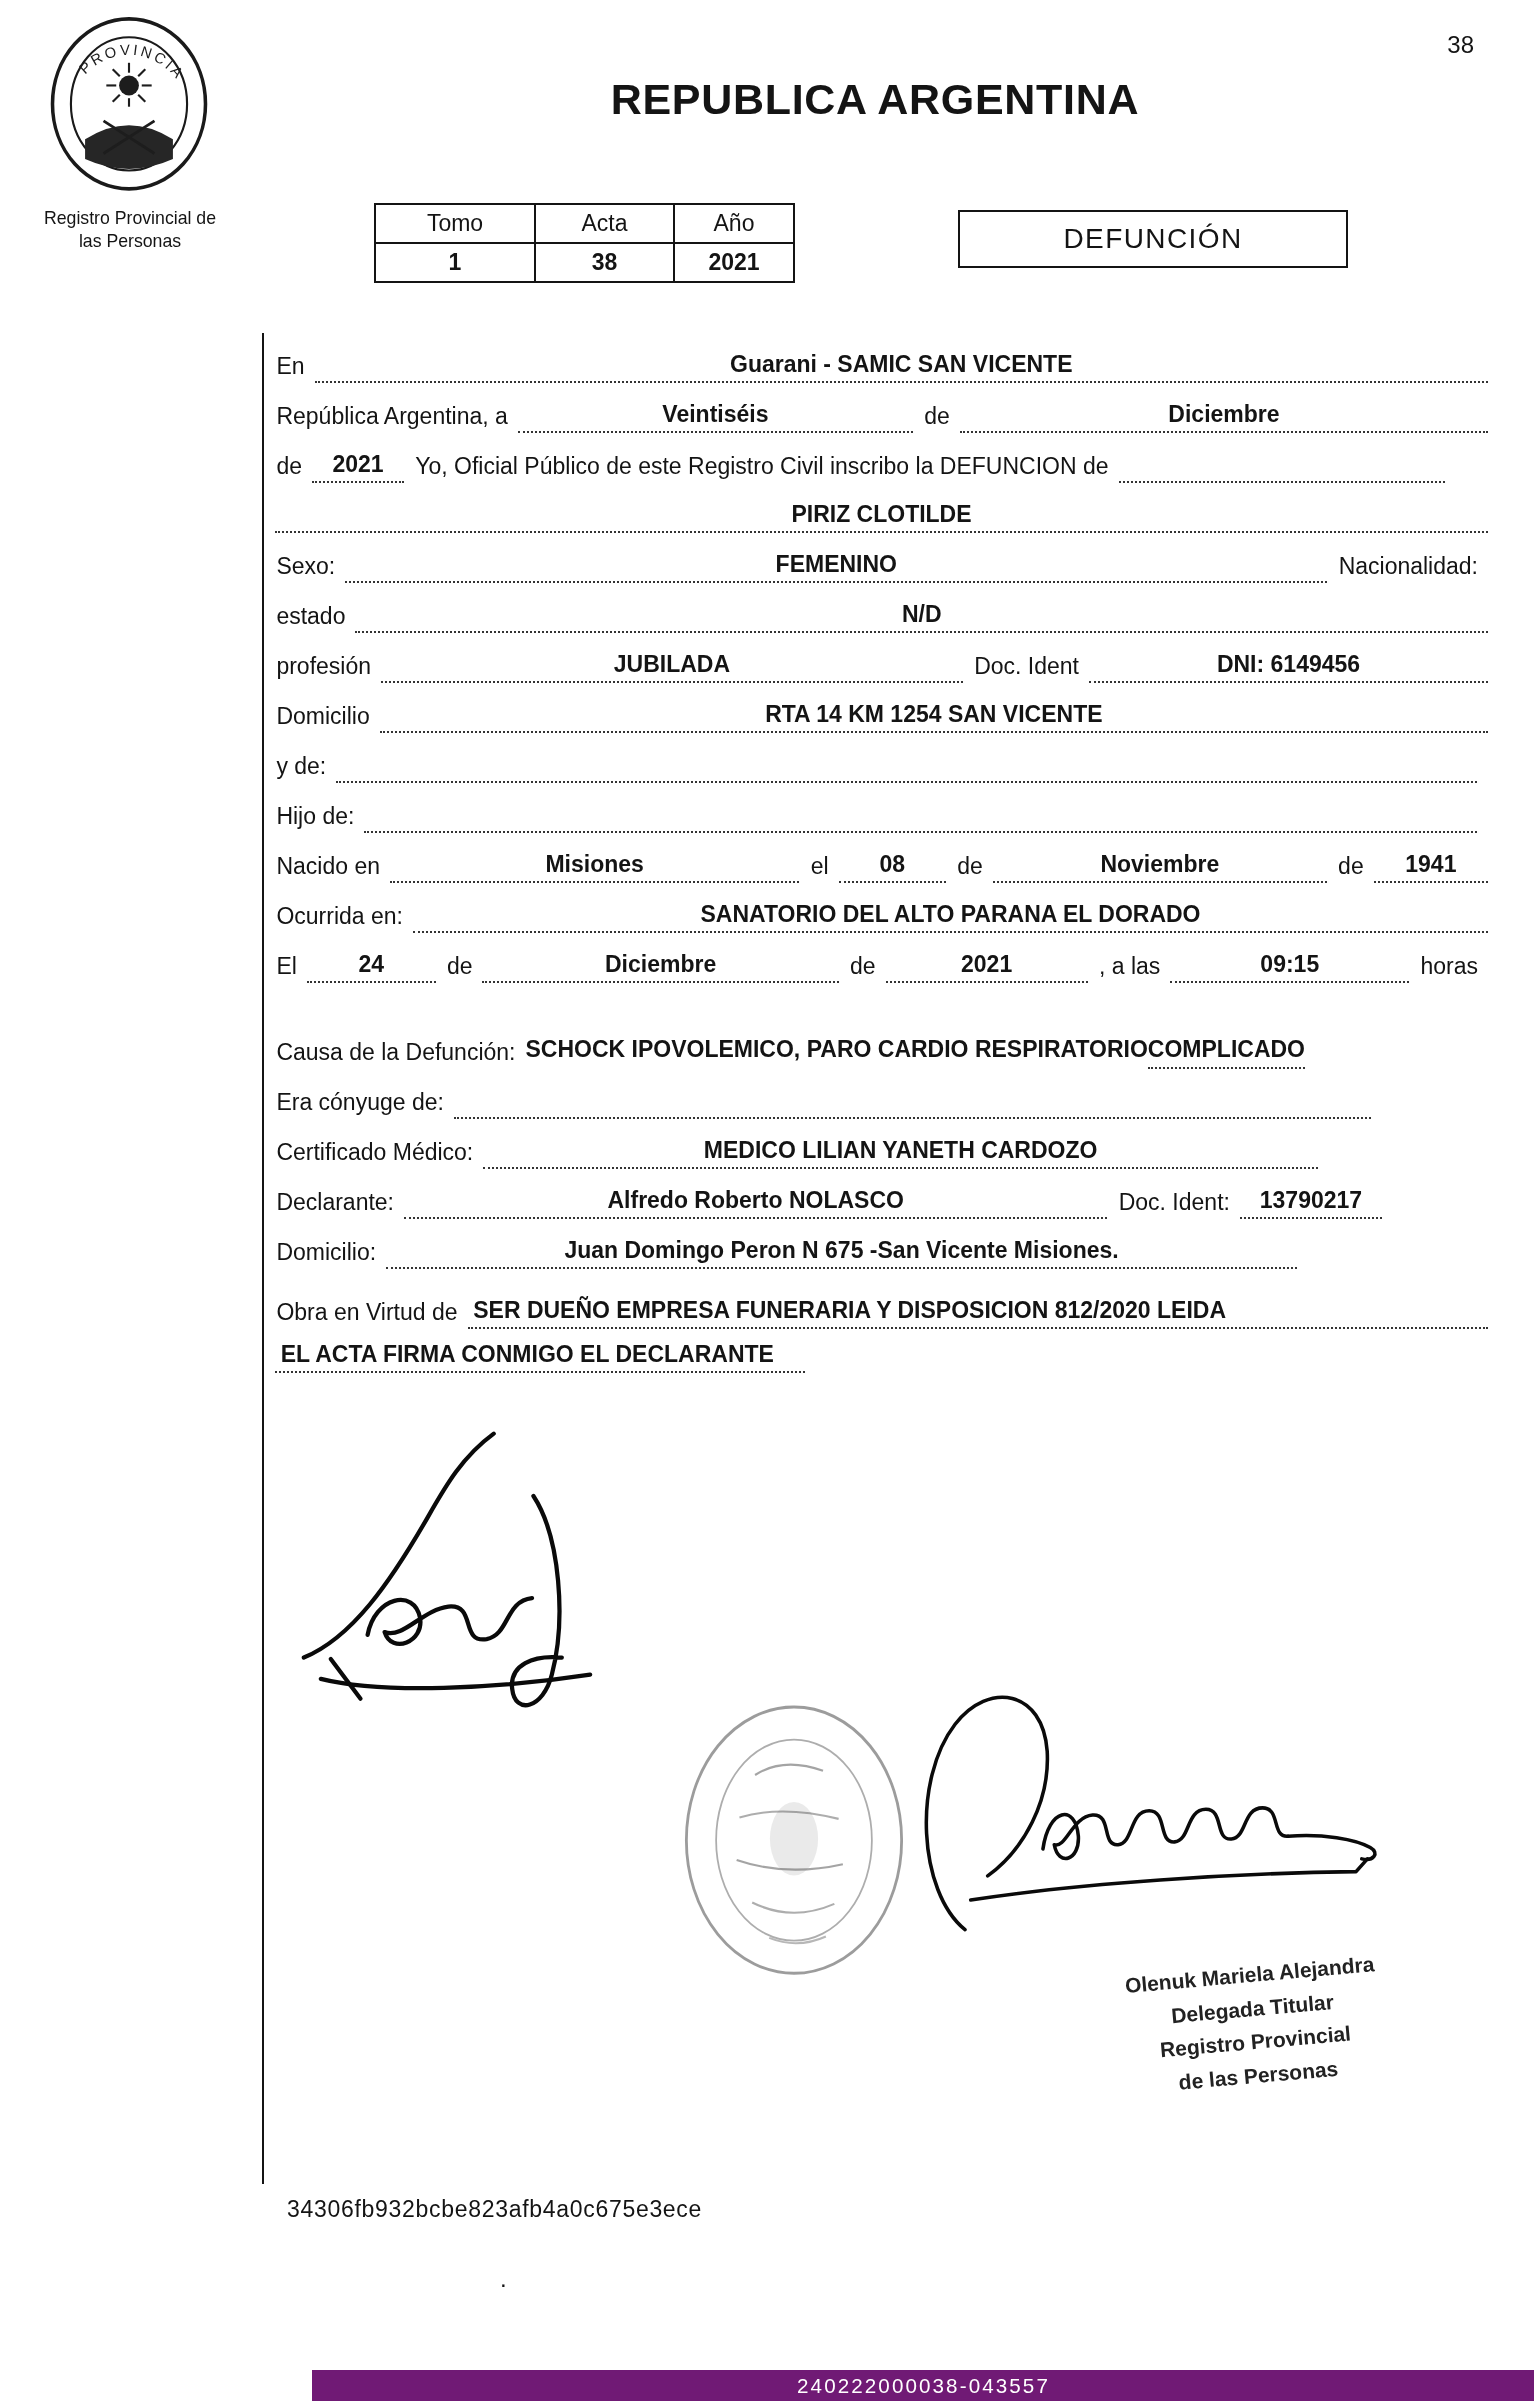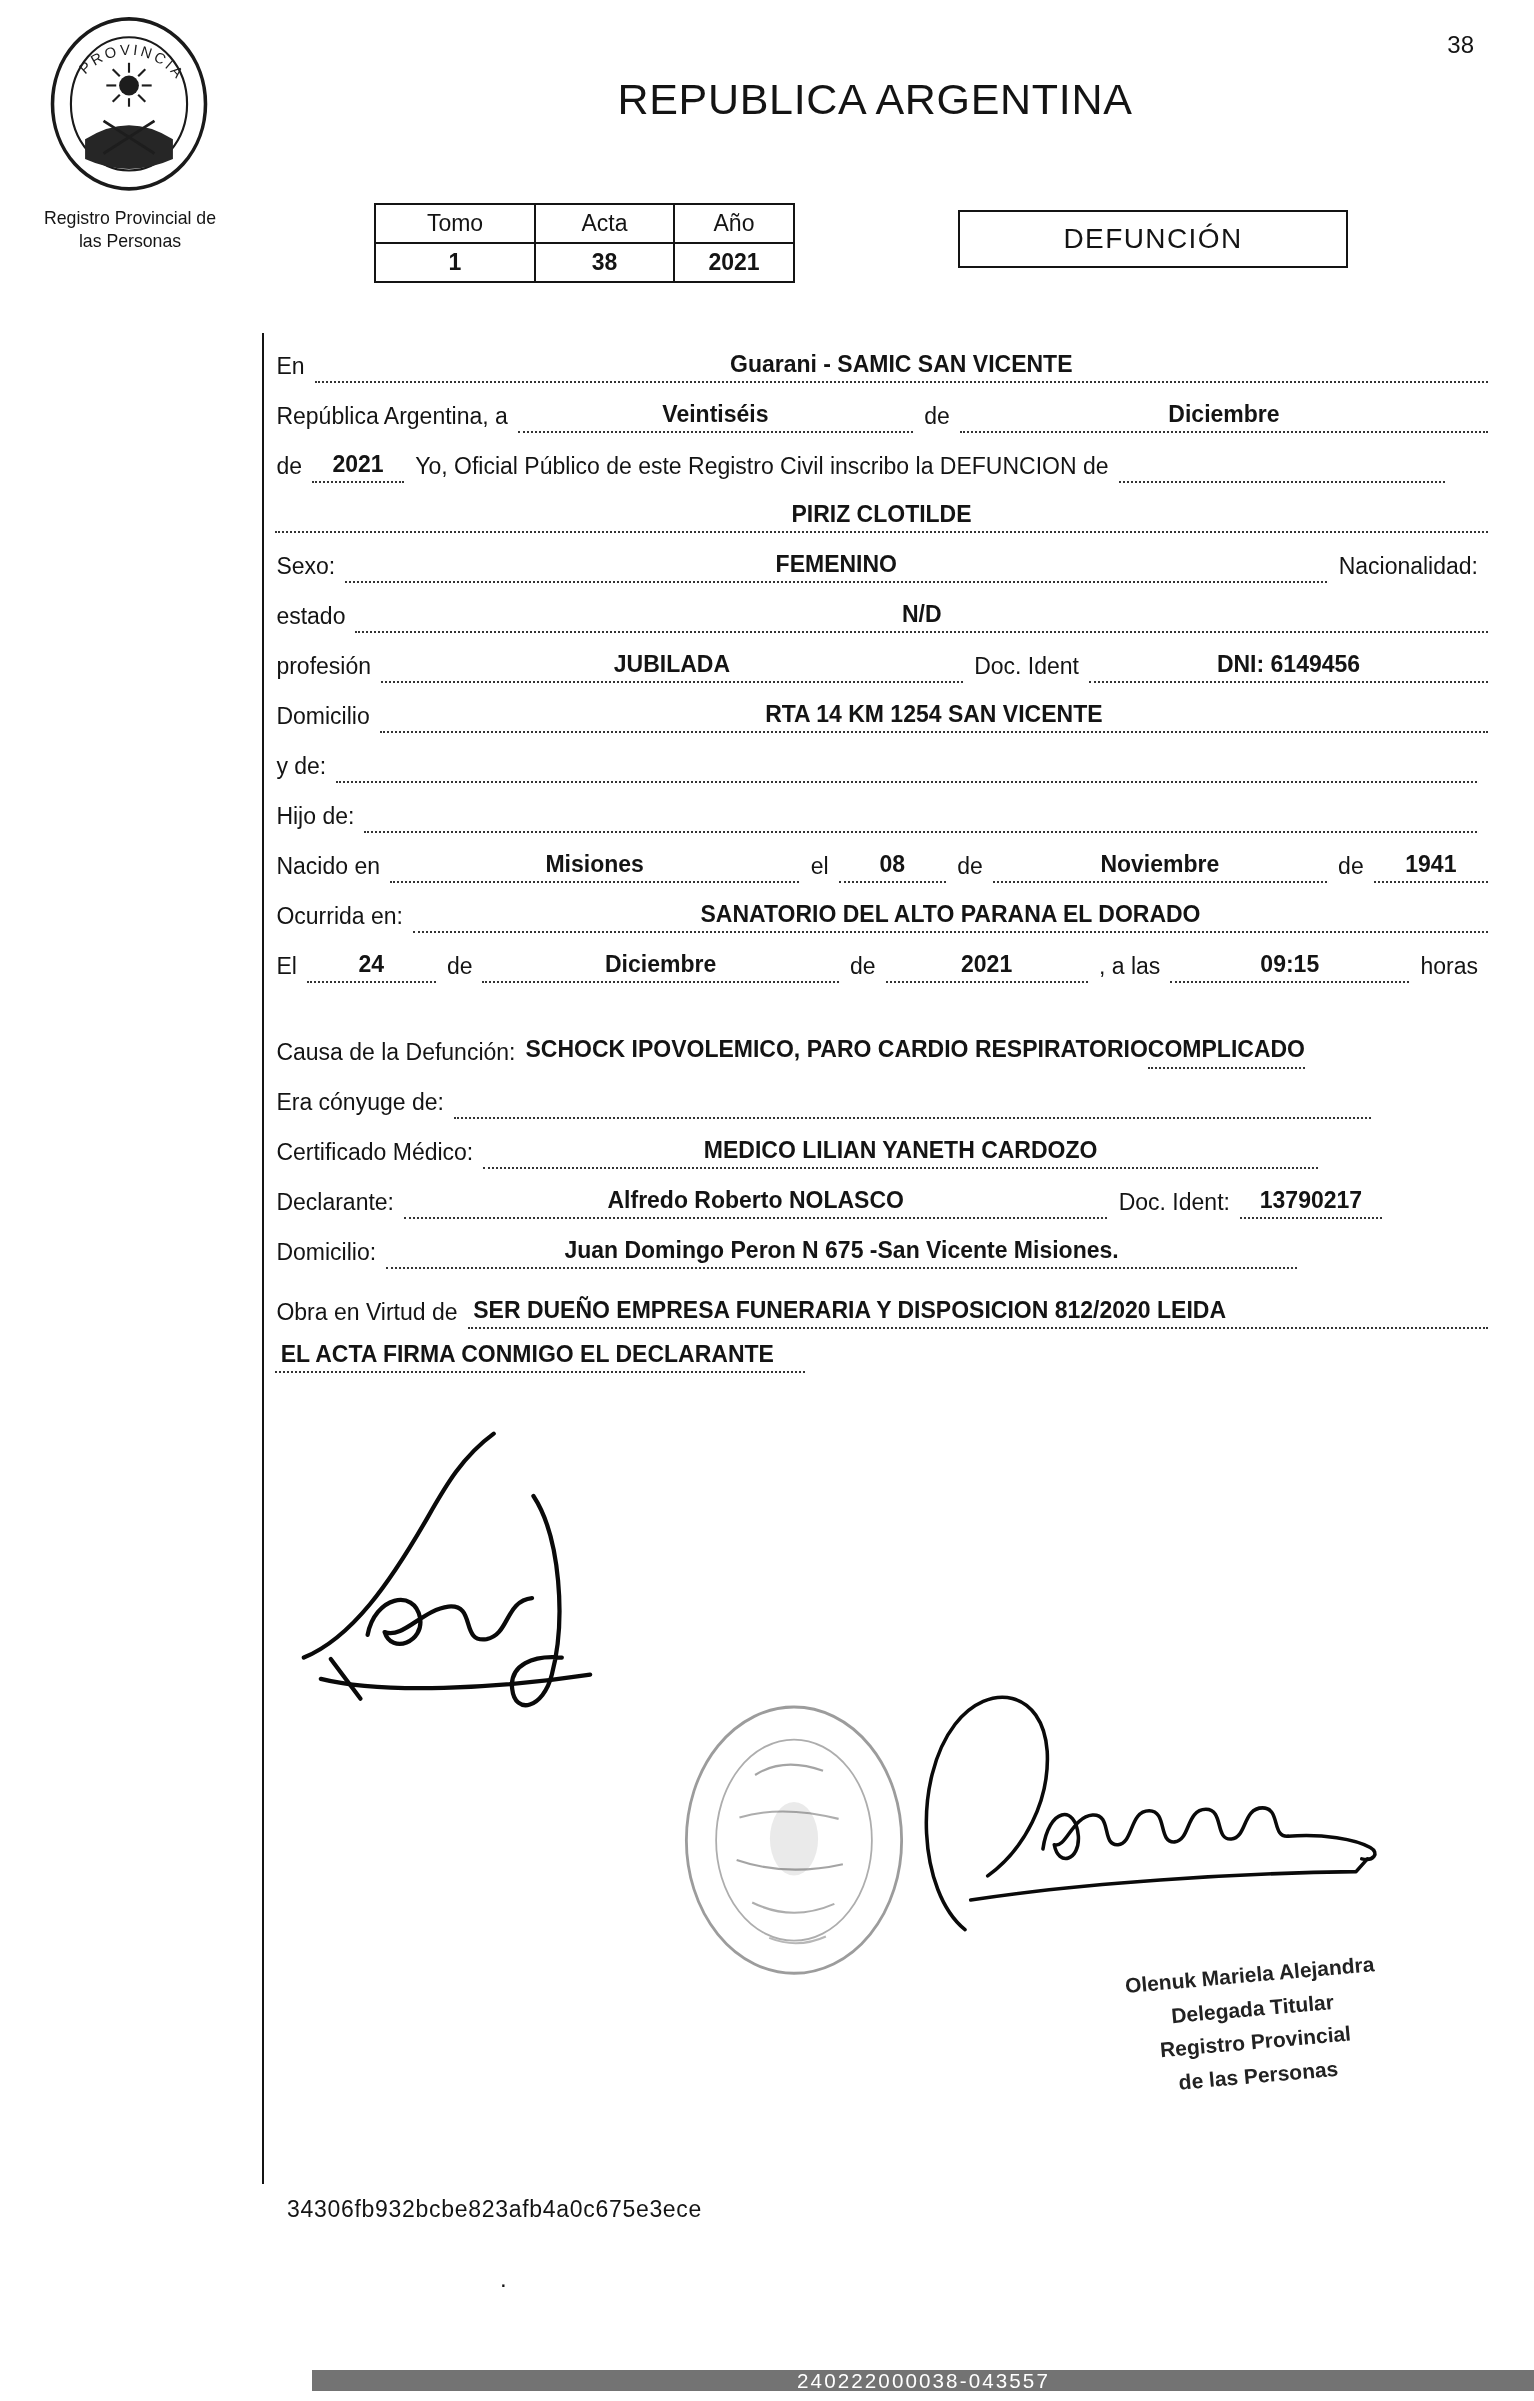--- a/index.html
+++ b/index.html
@@ -7,21 +7,21 @@
   .page{position:relative;width:1535px;height:2401px;background:#ffffff;
         font-family:"Liberation Sans",sans-serif;color:#141414;overflow:hidden}
 
   .page-number{position:absolute;top:31px;right:61px;font-size:24px}
 
   .seal-wrap{position:absolute;left:44px;top:12.8px;width:170px}
   .seal-caption{position:absolute;left:27px;top:207px;width:206px;
                 font-size:17.7px;line-height:1.3;text-align:center}
 
   .doc-title{position:absolute;left:262px;width:1226px;top:75px;text-align:center;
-             font-size:43px;font-weight:normal;letter-spacing:0.7px}
+             font-size:43px;font-weight:bold;letter-spacing:0.7px}
 
   .rec-table{position:absolute;left:374px;top:203px;border-collapse:collapse}
   .rec-table th,.rec-table td{border:2.1px solid #141414;text-align:center;font-size:23px;padding:5px 0}
   .rec-table th{font-weight:normal}
   .rec-table td{font-weight:bold}
   .rec-table .c1{width:160px}.rec-table .c2{width:139px}.rec-table .c3{width:120px}
 
   .act-box{position:absolute;left:958px;top:210px;width:390px;height:58px;border:2.1px solid #141414;
            display:flex;align-items:center;justify-content:center;font-size:28px;letter-spacing:1.4px}
 
@@ -44,21 +44,21 @@
   .sig1{position:absolute;left:284px;top:1418px}
   .stamp-seal{position:absolute;left:663px;top:1690px}
   .sig2{position:absolute;left:897px;top:1666px}
   .stamp-text{position:absolute;left:1077px;top:1958px;width:354px;text-align:center;
               transform:rotate(-5deg);color:#222}
   .stamp-text div{font-size:21px;font-weight:bold;line-height:1.6}
 
   .hash{position:absolute;left:287px;top:2196px;font-size:23px;letter-spacing:0.7px}
   .stray{position:absolute;left:500px;top:2265px;font-size:24px}
 
-  .footer-bar{position:absolute;left:312px;right:0;top:2370px;height:21px;background:#737373;
+  .footer-bar{position:absolute;left:312px;right:0;top:2370px;height:31px;background:#701a75;
               display:flex;align-items:center;justify-content:center}
   .footer-bar span{color:#fff;font-size:20.6px;letter-spacing:2.1px}
 
   svg .ink{stroke:#0a0a0a;stroke-width:6;fill:none;stroke-linecap:round;stroke-linejoin:round}
   svg .ink2{stroke:#0a0a0a;stroke-width:5;fill:none;stroke-linecap:round;stroke-linejoin:round}
   svg .gray{stroke:#4a4a4a;fill:none}
 </style>
 </head>
 <body>
 

